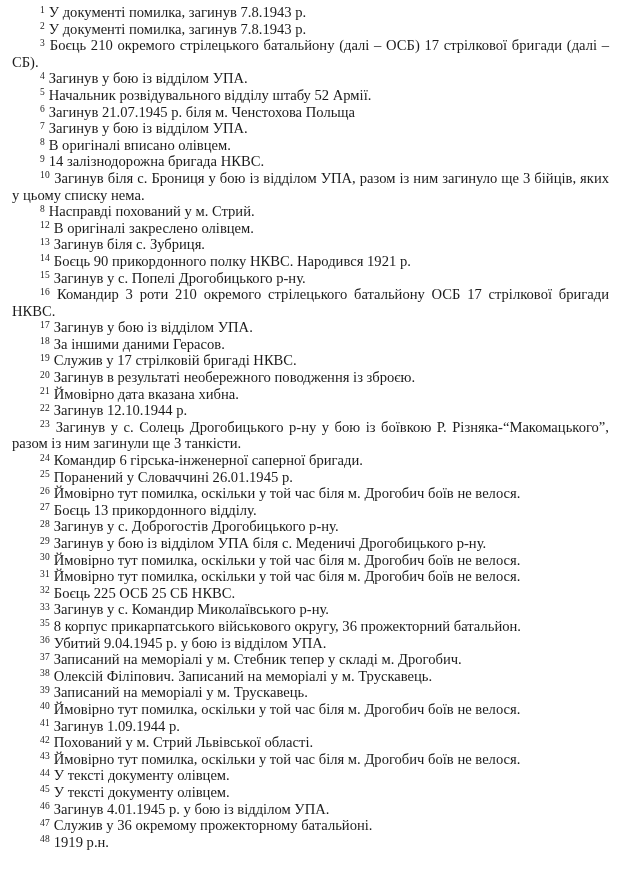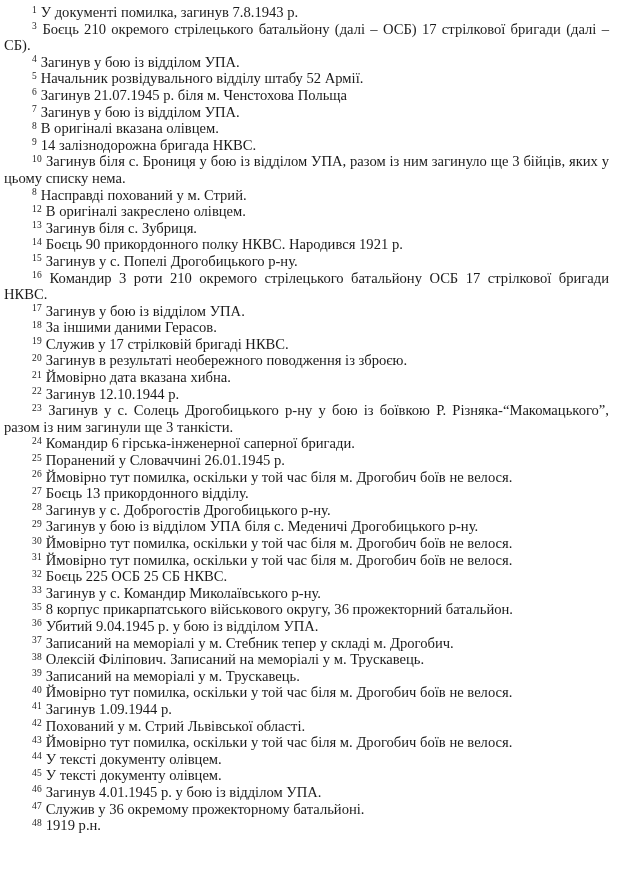--- a/index.html
+++ b/index.html
@@ -9,21 +9,21 @@
   }
   body {
     width: 617px;
     height: 880px;
     overflow: hidden;
   }
   .page {
     box-sizing: border-box;
     width: 617px;
     height: 880px;
-    padding: 4px 8px 0 4px;
+    padding: 4px 8px 0 12px;
     background: #ffffff;
   }
   .fn {
     margin: 0;
     padding: 0;
     font-family: "Liberation Serif", "DejaVu Serif", serif;
     font-size: 14.6px;
     line-height: 16.6px;
     color: #1b1b1b;
     text-align: justify;
@@ -41,32 +41,33 @@
     
   }
 </style>
 </head>
 <body>
 
 <div class="page">
   <div id="footnotes">
   <p class="fn"><sup class="fn-num">1</sup> <span class="fn-text">У документі помилка, загинув 7.8.1943 р.</span></p>
 
+  <p class="fn"><sup class="fn-num">2</sup> <span class="fn-text">У документі помилка, загинув 7.8.1943 р.</span></p>
 
   <p class="fn"><sup class="fn-num">3</sup> <span class="fn-text">Боєць 210 окремого стрілецького батальйону (далі – ОСБ) 17 стрілкової бригади (далі – СБ).</span></p>
 
   <p class="fn"><sup class="fn-num">4</sup> <span class="fn-text">Загинув у бою із відділом УПА.</span></p>
 
   <p class="fn"><sup class="fn-num">5</sup> <span class="fn-text">Начальник розвідувального відділу штабу 52 Армії.</span></p>
 
   <p class="fn"><sup class="fn-num">6</sup> <span class="fn-text">Загинув 21.07.1945 р. біля м. Ченстохова Польща</span></p>
 
   <p class="fn"><sup class="fn-num">7</sup> <span class="fn-text">Загинув у бою із відділом УПА.</span></p>
 
-  <p class="fn"><sup class="fn-num">8</sup> <span class="fn-text">В оригіналі вказана олівцем.</span></p>
+  <p class="fn"><sup class="fn-num">8</sup> <span class="fn-text">В оригіналі вписано олівцем.</span></p>
 
   <p class="fn"><sup class="fn-num">9</sup> <span class="fn-text">14 залізнодорожна бригада НКВС.</span></p>
 
   <p class="fn"><sup class="fn-num">10</sup> <span class="fn-text">Загинув біля с. Брониця у бою із відділом УПА, разом із ним загинуло ще 3 бійців, яких у цьому списку нема.</span></p>
 
   <p class="fn"><sup class="fn-num">8</sup> <span class="fn-text">Насправді похований у м. Стрий.</span></p>
 
   <p class="fn"><sup class="fn-num">12</sup> <span class="fn-text">В оригіналі закреслено олівцем.</span></p>
 
   <p class="fn"><sup class="fn-num">13</sup> <span class="fn-text">Загинув біля с. Зубриця.</span></p>

